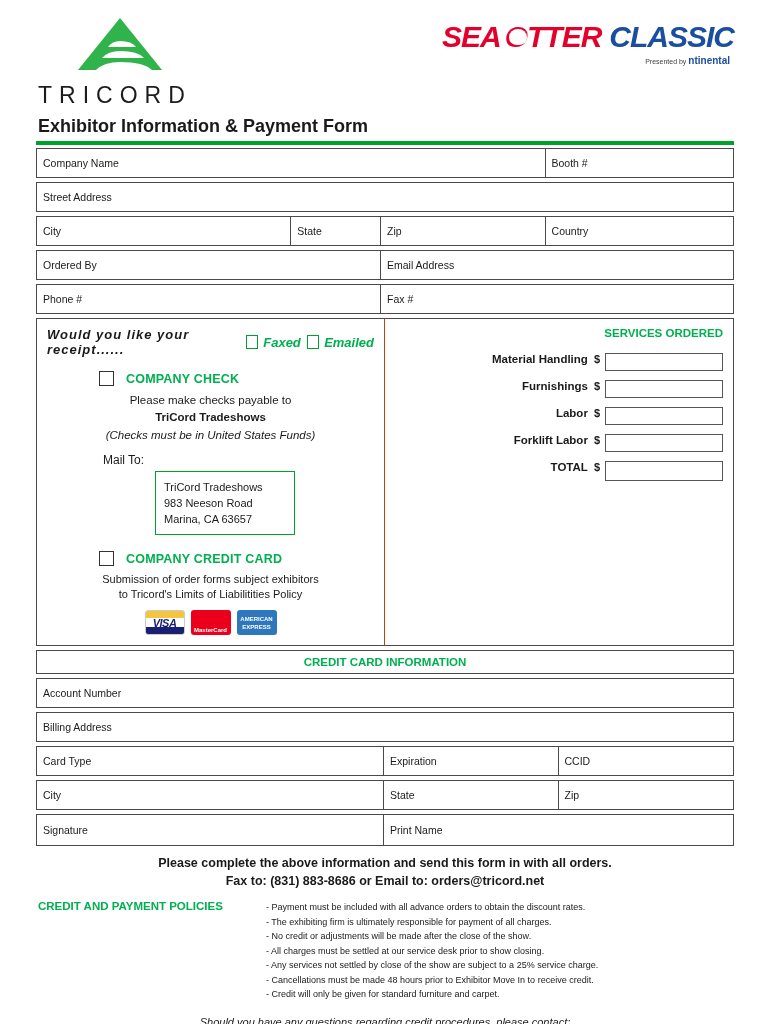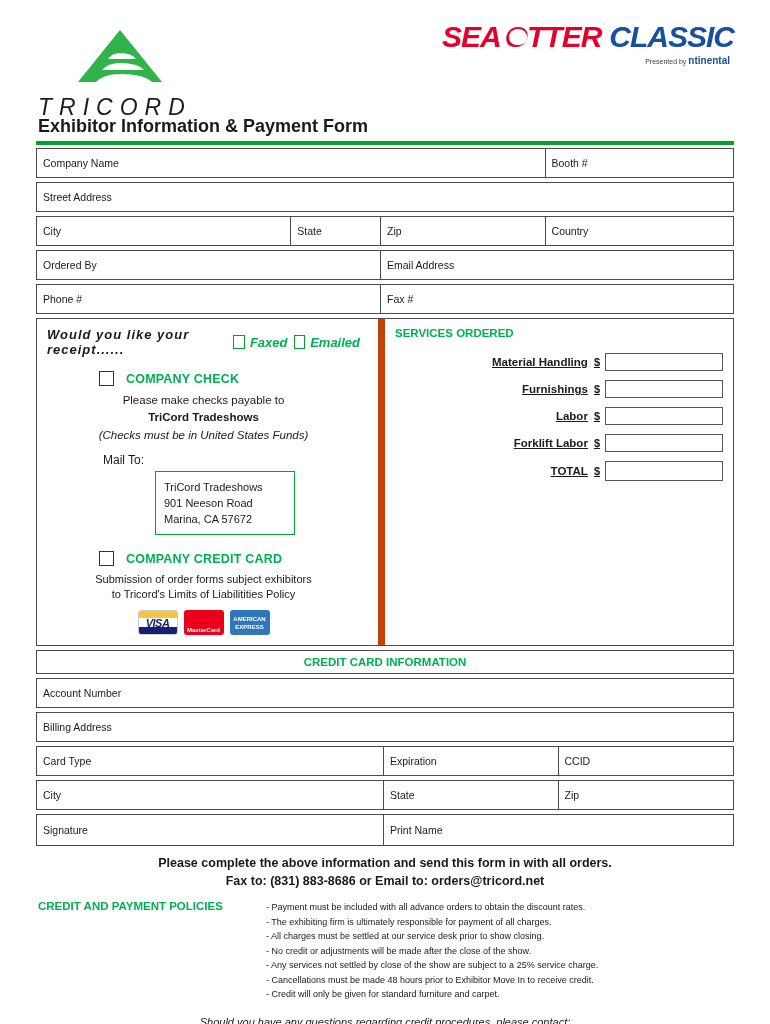--- a/index.html
+++ b/index.html
@@ -10,21 +10,21 @@
     font-family: "Liberation Sans", sans-serif;
     color: #1a1a1a;
     font-size: 11px;
     position: relative;
     overflow: hidden;
   }
   .page { position: relative; width: 770px; height: 1024px; padding: 14px 36px 0 36px; }
 
   
   .header { position: relative; height: 100px; }
-  .logo-tricord { position: absolute; left: 0; top: 16px; width: 200px; font-style: italic; }
+  .logo-tricord { position: absolute; left: 0; top: 4px; width: 200px; }
   .tri-mark { width: 120px; height: 58px; position: relative; margin-left: 22px; }
   .tri-mark svg { display:block; }
   .tri-word {
     font-family: "Liberation Sans", sans-serif;
     font-size: 23px; letter-spacing: 7px; font-weight: 400;
     color: #1c1c1c; margin-top: 6px; margin-left: 2px;
   }
   .logo-otter { position: absolute; right: 0; top: 6px; width: 280px; text-align: right; }
   .otter-line { display:flex; align-items:center; justify-content:flex-end; gap:0px; }
   .otter-sea { color:#e4002b; font-size:30px; font-weight:bold; font-style:italic; letter-spacing:-1px; font-family:"Liberation Sans", sans-serif; }
@@ -44,21 +44,21 @@
 
   
   .frow { display:flex; border:1px solid #4a4a4a; border-bottom:none; }
   .frow.last { border-bottom:1px solid #4a4a4a; }
   .fcell { padding: 5px 6px; font-size: 10.5px; border-right:1px solid #4a4a4a; height:28px; display:flex; align-items:center; }
   .fcell:last-child { border-right:none; }
   .sp { margin-bottom: 4px; }
 
   
   .mid { display:flex; border:1px solid #4a4a4a; margin-bottom: 4px; }
-  .mid-left { width: 50%; border-right:7px solid #c2410c; padding: 8px 18px 10px 10px; }
+  .mid-left { width: 50%; border-right:1px solid #c2410c; padding: 8px 10px 10px 10px; }
   .mid-right { width: 50%; padding: 8px 10px; }
 
   .receipt-line { display:flex; align-items:center; font-size:13px; font-weight:bold; font-style:italic; }
   .receipt-line .dots { letter-spacing:1px; }
   .chk { width:14px; height:14px; border:1.5px solid #00a32a; display:inline-block; margin:0 5px 0 6px; }
   .chk.dark { border-color:#333; width:15px; height:15px; }
   .green-label { color:#00b050; font-weight:bold; }
 
   .cc-head { display:flex; align-items:center; margin-top:14px; margin-left:52px; }
   .cc-head .chk { margin-left:0; margin-right:12px; }
@@ -72,22 +72,22 @@
   .cc-note { text-align:center; font-size:11px; line-height:15px; margin-top:6px; }
   .cards { display:flex; justify-content:center; gap:6px; margin-top:8px; }
   .card { width:40px; height:25px; border-radius:3px; display:flex; align-items:center; justify-content:center; font-size:8px; font-weight:bold; color:#fff; }
   .card.visa { background:#f0f0f0; color:#1a1f71; border:1px solid #ccc; font-style:italic; font-size:11px; letter-spacing:-.5px;
                background-image:linear-gradient(#f6c540 0 30%, #ffffff 30% 70%, #1a1f71 70% 100%); color:#1a1f71; }
   .card.mc { background:#eb001b; position:relative; }
   .card.mc span { font-size:6px; color:#fff; position:absolute; bottom:2px; width:100%; text-align:center; }
   .card.amex { background:#2e77bc; }
   .card.amex span { font-size:6px; text-align:center; line-height:8px; }
 
-  .svc-title { color:#00b050; font-weight:bold; text-align:left; font-size:11.5px; margin-bottom:14px; }
-  .svc-row { display:flex; align-items:center; justify-content:flex-end; margin-bottom:9px;text-decoration:underline; }
+  .svc-title { color:#00b050; font-weight:bold; text-align:right; font-size:11.5px; margin-bottom:14px; }
+  .svc-row { display:flex; align-items:flex-start; justify-content:flex-end; margin-bottom:9px; }
   .svc-label { font-weight:bold; font-size:11.5px; margin-right:6px; }
   .svc-dollar { font-weight:bold; margin-right:5px; }
   .svc-box { width:118px; height:18px; border:1px solid #555; }
 
   
   .cci-head { border:1px solid #4a4a4a; text-align:center; color:#00b050; font-weight:bold; font-size:11.5px; padding:5px 0; }
 
   
   .complete { text-align:center; font-weight:bold; font-size:12.5px; margin-top:10px; }
   .complete .l2 { margin-top:4px; }
@@ -178,22 +178,22 @@
         <span class="cc-title">COMPANY CHECK</span>
       </div>
 
       <div class="pay-text">Please make checks payable to</div>
       <div class="pay-text" style="margin-top:5px;font-weight:bold">TriCord Tradeshows</div>
       <div class="pay-text pay-italic">(Checks must be in United States Funds)</div>
 
       <div class="mailto">Mail To:</div>
       <div class="addr-box">
         <div>TriCord Tradeshows</div>
-        <div>901 Neeson Road</div>
-        <div>Marina, CA 57672</div>
+        <div>983 Neeson Road</div>
+        <div>Marina, CA 63657</div>
       </div>
 
       <div class="cc-head" style="margin-top:16px">
         <span class="chk dark"></span>
         <span class="cc-title">COMPANY CREDIT CARD</span>
       </div>
       <div class="cc-note">
         <div>Submission of order forms subject exhibitors</div>
         <div>to Tricord's Limits of Liabilitities Policy</div>
       </div>
@@ -267,22 +267,22 @@
   <div class="complete">
     <div>Please complete the above information and send this form in with all orders.</div>
     <div class="l2">Fax to: (831) 883-8686 or Email to: orders@tricord.net</div>
   </div>
 
   <div class="policies">
     <div class="pol-title">CREDIT AND PAYMENT POLICIES</div>
     <div class="pol-list">
       <div>- Payment must be included with all advance orders to obtain the discount rates.</div>
       <div>- The exhibiting firm is ultimately responsible for payment of all charges.</div>
+      <div>- No credit or adjustments will be made after the close of the show.</div>
       <div>- All charges must be settled at our service desk prior to show closing.</div>
-      <div>- No credit or adjustments will be made after the close of the show.</div>
       <div>- Any services not settled by close of the show are subject to a 25% service charge.</div>
       <div>- Cancellations must be made 48 hours prior to Exhibitor Move In to receive credit.</div>
       <div>- Credit will only be given for standard furniture and carpet.</div>
     </div>
   </div>
 
   <div class="contact">Should you have any questions regarding credit procedures, please contact:</div>
 
 </div>
 

